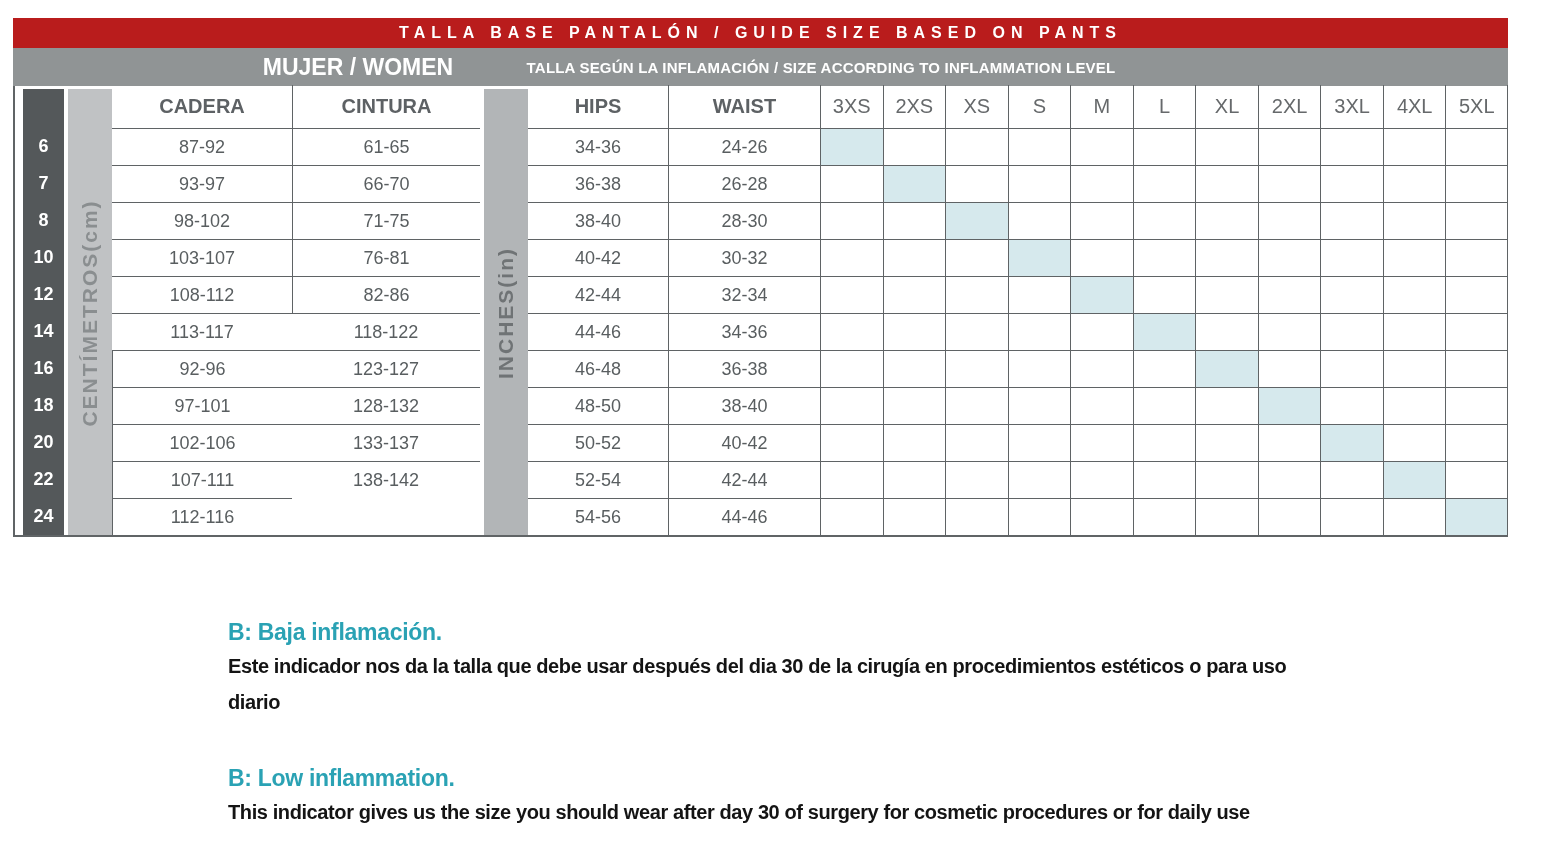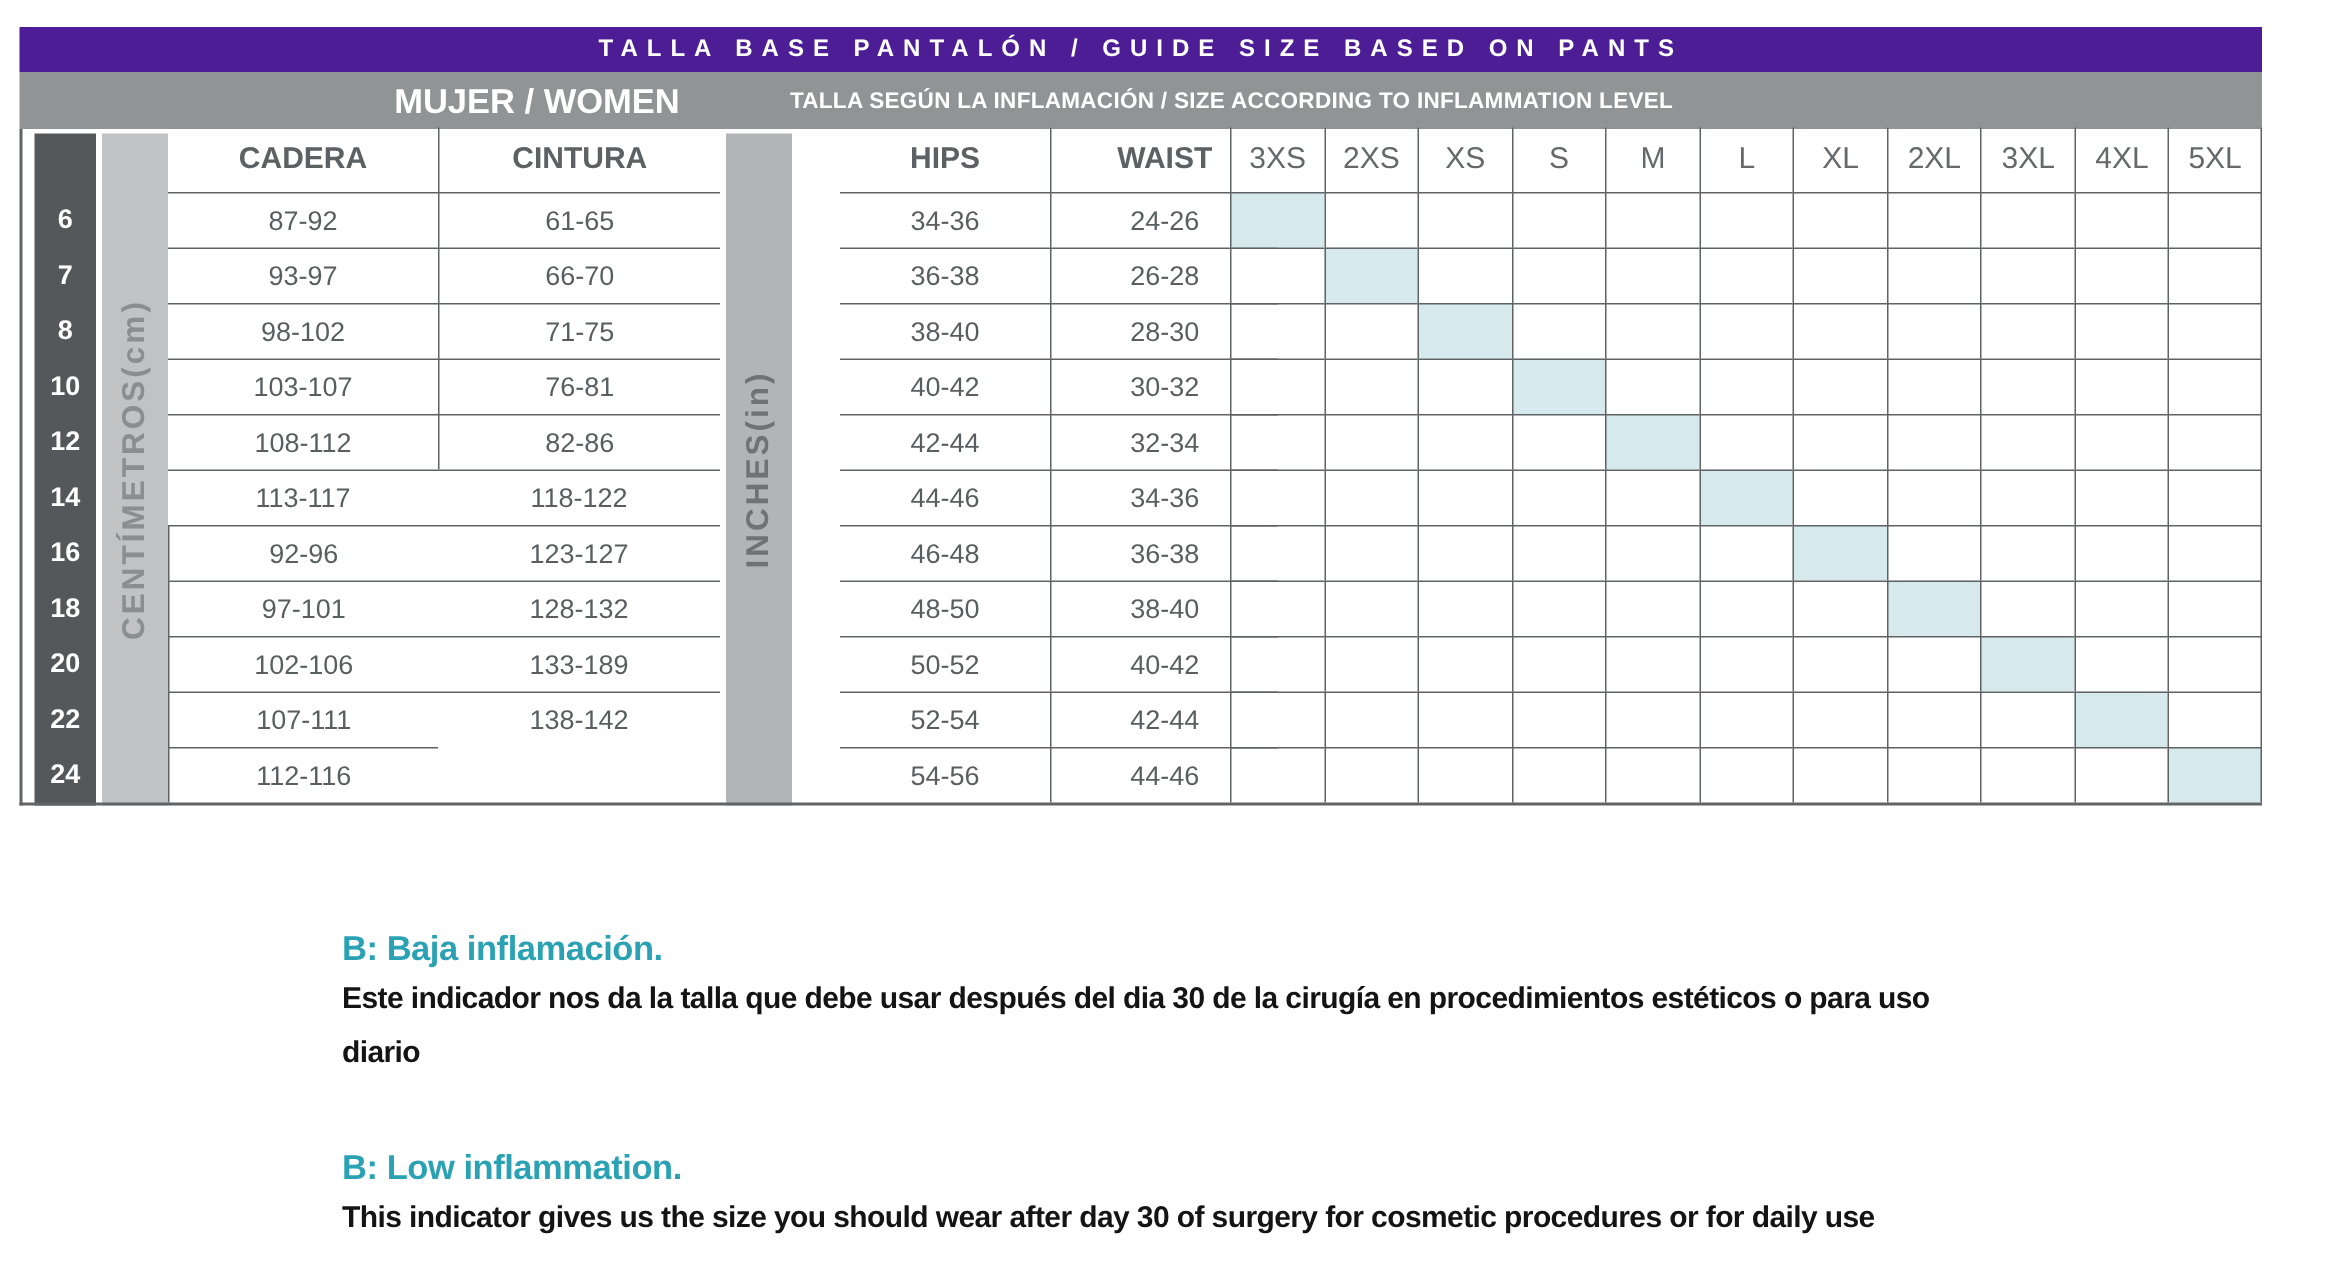--- a/index.html
+++ b/index.html
@@ -2,21 +2,21 @@
 <html><head>
 <meta charset="utf-8">
 <style>
   html,body{margin:0;padding:0;background:#ffffff;}
   .sheet{
     position:relative;width:1552px;height:856px;background:#ffffff;overflow:hidden;
     font-family:"Liberation Sans", sans-serif;color:#595e60;
   }
   
   .titlebar{
-    position:absolute;left:13px;top:18px;width:1495px;height:30px;background:#4c1d95;
+    position:absolute;left:13px;top:18px;width:1495px;height:30px;background:#b91c1c;
     display:flex;align-items:center;justify-content:center;
   }
   .titlebar span{color:#ffffff;font-weight:bold;font-size:16px;letter-spacing:6px;white-space:nowrap;}
   .subband{position:absolute;left:13px;top:48px;width:1495px;height:38px;background:#909495;}
   .mujer{
     position:absolute;left:110px;top:0;width:470px;height:38px;display:flex;align-items:center;justify-content:center;
     color:#ffffff;font-weight:bold;font-size:23px;white-space:nowrap;
   }
   .talla{
     position:absolute;left:498px;top:0;width:620px;height:38px;display:flex;align-items:center;justify-content:center;
@@ -42,21 +42,21 @@
   .vtext{
     position:absolute;left:50%;top:50%;
     transform:translate(-50%,-50%) rotate(-90deg);
     white-space:nowrap;font-weight:bold;font-size:21px;letter-spacing:2px;
   }
   .cmband .vtext{color:#8a8e90;}
   .inband .vtext{color:#6f7375;}
   
   .grid{position:absolute;top:85px;display:grid;grid-template-rows:43px repeat(11,37px);grid-auto-flow:row;}
   .gridA{left:112px;width:368px;grid-template-columns:180px 188px;}
-  .gridB{left:516px;width:292px;grid-template-columns:140px 152px;padding-left:44px;}
+  .gridB{left:528px;width:292px;grid-template-columns:140px 152px;}
   .gridC{left:820px;width:688px;grid-template-columns:repeat(11,1fr);}
   .hcell{
     display:flex;align-items:center;justify-content:center;
     font-weight:bold;font-size:20px;color:#5d6164;white-space:nowrap;
   }
   .szhead{font-weight:normal;color:#66696b;text-align:center;}
   .cell{
     display:flex;align-items:center;justify-content:center;
     font-size:18px;color:#595e60;white-space:nowrap;
   }
@@ -126,21 +126,21 @@
       <div class="cell bt bl">76-81</div>
       <div class="cell bt">108-112</div>
       <div class="cell bt bl">82-86</div>
       <div class="cell bt">113-117</div>
       <div class="cell bt">118-122</div>
       <div class="cell bt bl">92-96</div>
       <div class="cell bt">123-127</div>
       <div class="cell bt bl">97-101</div>
       <div class="cell bt">128-132</div>
       <div class="cell bt bl">102-106</div>
-      <div class="cell bt">133-189</div>
+      <div class="cell bt">133-137</div>
       <div class="cell bt bl">107-111</div>
       <div class="cell bt">138-142</div>
       <div class="cell bt bl">112-116</div>
     </div>
 
   <div class="grid gridB" id="gridB">
     <div class="hcell">HIPS</div>
     <div class="hcell bl">WAIST</div>
   <div class="cell bt">34-36</div>
       <div class="cell bt bl">24-26</div>

